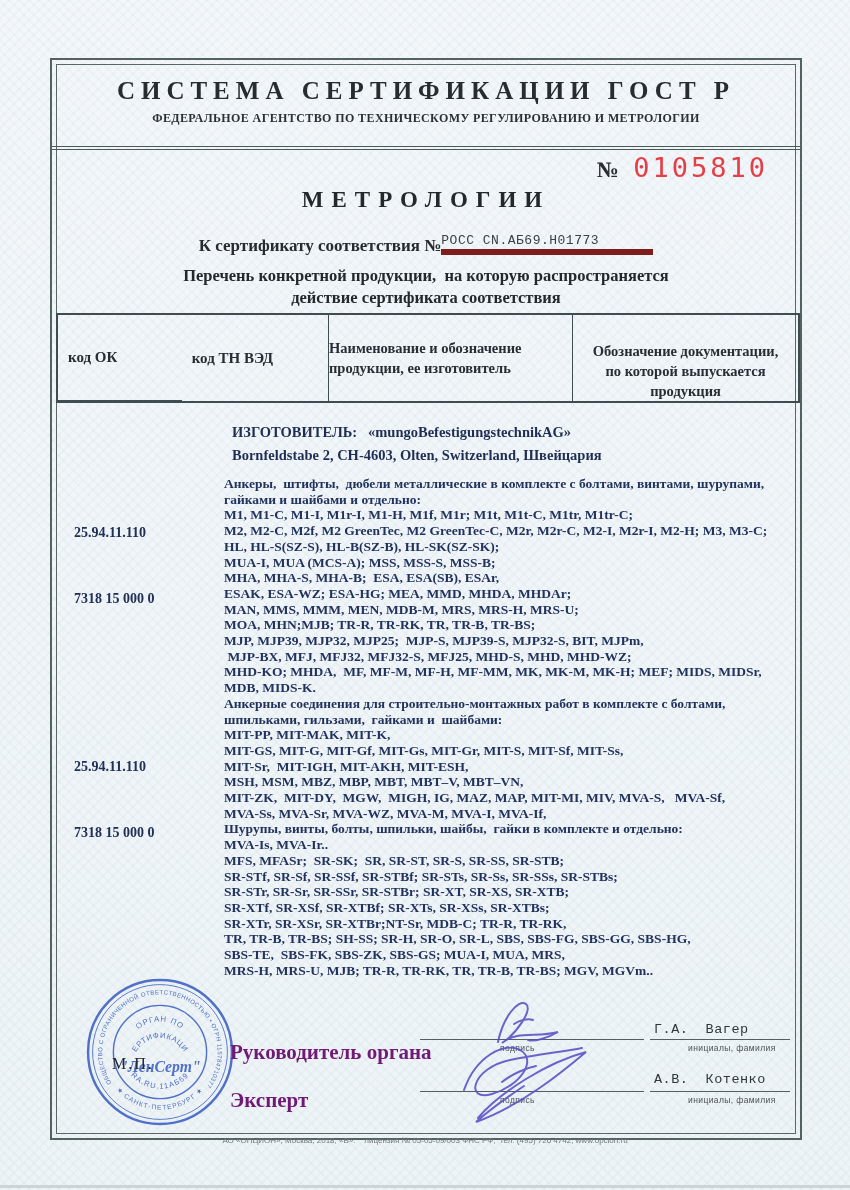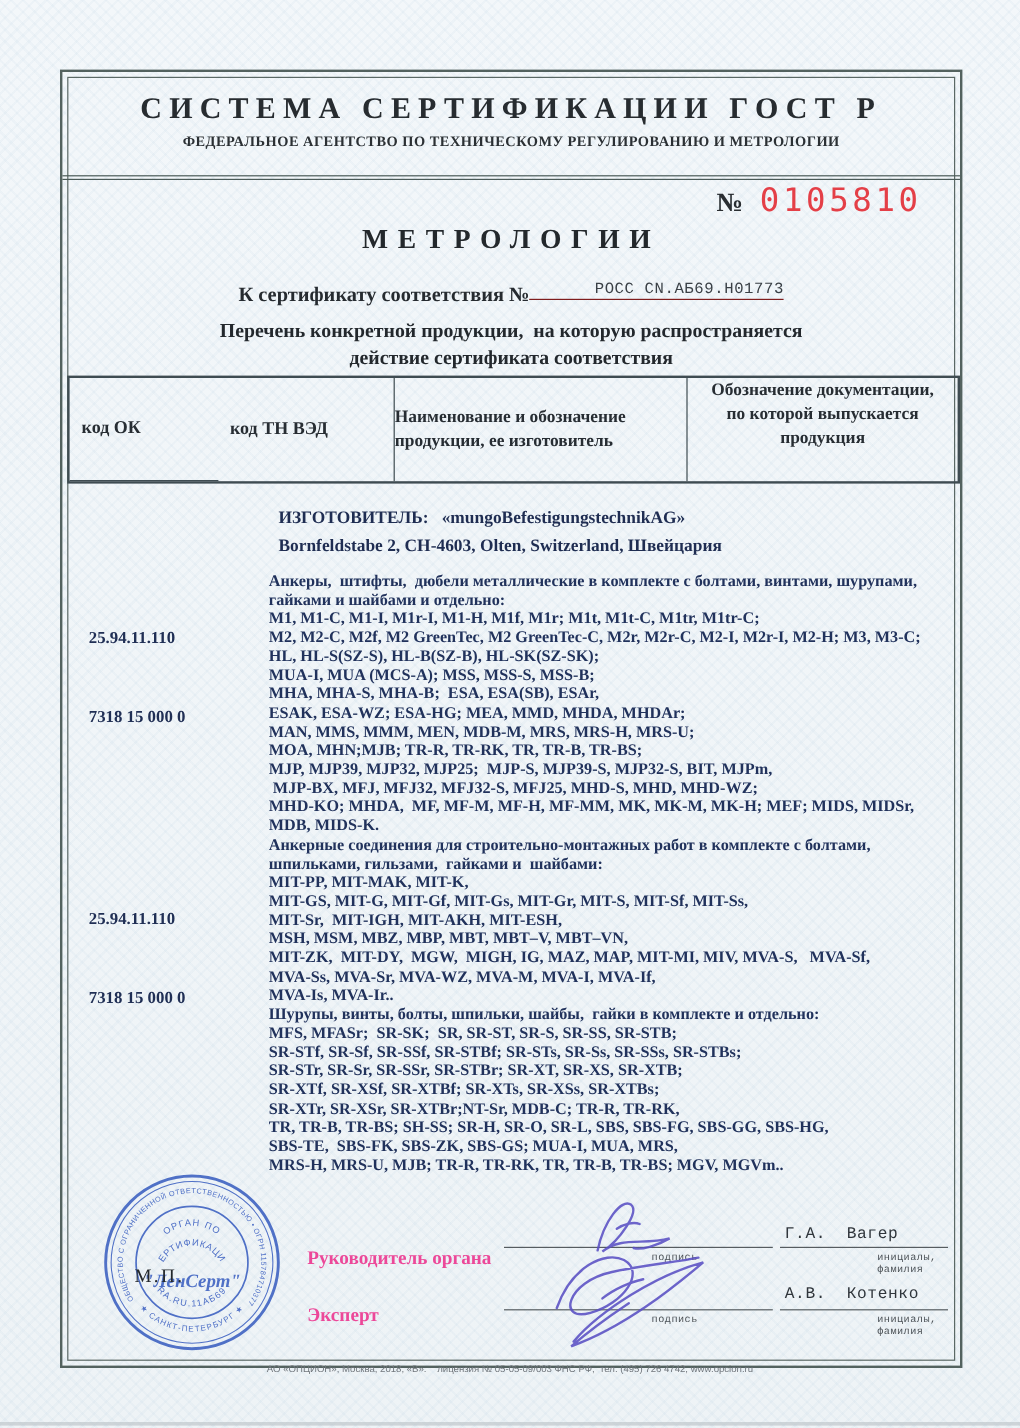--- a/index.html
+++ b/index.html
@@ -24,55 +24,55 @@
   
   .form-number{position:absolute;top:92px;right:32px;white-space:pre;}
   .form-number .no{font-size:22px;font-weight:bold;color:#2a2e32;margin-right:14px;}
   .form-number .digits{font-family:"DejaVu Sans Mono",monospace;font-size:27px;letter-spacing:3px;color:#e43f47;}
   
   .doc-title{position:absolute;top:127px;width:100%;text-align:center;font-size:23px;font-weight:bold;letter-spacing:8px;color:#23282c;}
   .cert-line{position:absolute;top:176px;left:0;width:100%;text-align:center;white-space:pre;}
   .cert-line .lbl{font-size:17px;font-weight:bold;color:#262b30;}
   .cert-line .val{
     display:inline-block;font-family:"Liberation Mono",monospace;font-size:13px;color:#3a4046;
-    border-bottom:1px solid #7f1d1d;min-width:212px;text-align:right;
+    border-bottom:6px solid #7f1d1d;min-width:212px;text-align:left;
     transform:translateY(-7px);padding-bottom:1px;letter-spacing:.5px;
   }
   .purpose{position:absolute;width:100%;text-align:center;font-size:16.5px;font-weight:bold;color:#23282d;white-space:pre;}
   .purpose.l1{top:206px;} .purpose.l2{top:228px;}
   
   .head-table{
     position:absolute;left:4px;top:253px;width:740px;height:86px;
     border:2px solid #3f4c52;display:flex;color:#272d33;
   }
   .ht-col1{width:270px;border-right:1.5px solid #3f4c52;display:flex;flex-direction:row;}
   .ht-col1 .c1r1{flex:1;display:flex;align-items:center;padding-left:10px;border-bottom:1.5px solid #3f4c52;font-size:15px;font-weight:bold;}
   .ht-col1 .c1r2{flex:1.2;display:flex;align-items:center;padding-left:10px;font-size:15px;font-weight:bold;}
   .ht-col2{width:243px;border-right:1.5px solid #3f4c52;display:flex;flex-direction:column;justify-content:center;text-align:left;font-size:14.5px;font-weight:bold;line-height:20px;}
-  .ht-col3{flex:1;display:flex;flex-direction:column;justify-content:flex-start;text-align:center;font-size:14.5px;font-weight:bold;line-height:20px;}
+  .ht-col3{flex:1;display:flex;flex-direction:column;justify-content:flex-end;text-align:center;font-size:14.5px;font-weight:bold;line-height:20px;}
   
   .manu{position:absolute;left:180px;color:#1f2d52;font-weight:bold;font-size:14.5px;white-space:pre;}
   .manu.l1{top:364px;} .manu.l2{top:387px;}
   
   .code-pair{position:absolute;left:22px;width:150px;color:#202f55;font-weight:bold;font-size:14px;line-height:22px;white-space:pre;}
   .code-pair.p1{top:418px;} .code-pair.p2{top:652px;}
   .products{position:absolute;left:172px;top:416px;width:572px;}
   .product-line{font-size:13.5px;line-height:15.7px;font-weight:bold;color:#21325c;white-space:pre;}
   
   .stamp{position:absolute;left:32px;top:916px;width:152px;height:152px;opacity:.9;}
   .mp{position:absolute;left:60px;top:995px;font-size:16px;letter-spacing:2px;color:#23282c;z-index:3;}
   
-  .sig-role{position:absolute;left:178px;font-size:16px;font-weight:bold;color:#ec4899;white-space:pre;padding-left:26px;}
+  .sig-role{position:absolute;left:178px;font-size:21px;font-weight:bold;color:#701a75;white-space:pre;}
   .sig-role.r1{top:980px;} .sig-role.r2{top:1028px;}
   .sig-line{position:absolute;border-bottom:1px solid #565c60;}
   .sig-line.s1{left:368px;top:979px;width:224px;}
   .sig-line.s2{left:368px;top:1031px;width:224px;}
   .sig-line.n1{left:598px;top:979px;width:140px;}
   .sig-line.n2{left:598px;top:1031px;width:140px;}
-  .sig-sub{position:absolute;font-family:Liberation Mono, monospace;font-size:8.5px;color:#4c5257;letter-spacing:.4px;margin-left:43px;}
+  .sig-sub{position:absolute;font-family:Liberation Sans, sans-serif;font-size:8.5px;color:#4c5257;letter-spacing:.4px;}
   .sig-sub.p1{left:448px;top:983px;} .sig-sub.p2{left:448px;top:1035px;}
   .sig-sub.i1{left:636px;top:983px;} .sig-sub.i2{left:636px;top:1035px;}
   .sig-name{position:absolute;font-family:"Liberation Mono",monospace;font-size:13.5px;color:#30363c;white-space:pre;letter-spacing:.5px;}
   .sig-name.n1{left:602px;top:962px;} .sig-name.n2{left:602px;top:1012px;}
   .autographs{position:absolute;left:350px;top:930px;width:270px;height:180px;z-index:2;}
   
   .imprint{position:absolute;left:0;top:1136px;width:100%;text-align:center;font-family:"Liberation Sans",sans-serif;font-size:8px;color:#70767c;white-space:pre;}
 </style>
 </head>
 <body>
@@ -137,22 +137,22 @@
       <div class="product-line">MHD-KO; MHDA,  MF, MF-M, MF-H, MF-MM, MK, MK-M, MK-H; MEF; MIDS, MIDSr,</div>
       <div class="product-line">MDB, MIDS-K.</div>
       <div class="product-line">Анкерные соединения для строительно-монтажных работ в комплекте с болтами,</div>
       <div class="product-line">шпильками, гильзами,  гайками и  шайбами:</div>
       <div class="product-line">MIT-PP, MIT-MAK, MIT-K,</div>
       <div class="product-line">MIT-GS, MIT-G, MIT-Gf, MIT-Gs, MIT-Gr, MIT-S, MIT-Sf, MIT-Ss,</div>
       <div class="product-line">MIT-Sr,  MIT-IGH, MIT-AKH, MIT-ESH,</div>
       <div class="product-line">MSH, MSM, MBZ, MBP, MBT, MBT–V, MBT–VN,</div>
       <div class="product-line">MIT-ZK,  MIT-DY,  MGW,  MIGH, IG, MAZ, MAP, MIT-MI, MIV, MVA-S,   MVA-Sf,</div>
       <div class="product-line">MVA-Ss, MVA-Sr, MVA-WZ, MVA-M, MVA-I, MVA-If,</div>
+      <div class="product-line">Шурупы, винты, болты, шпильки, шайбы,  гайки в комплекте и отдельно:</div>
       <div class="product-line">MVA-Is, MVA-Ir..</div>
-      <div class="product-line">Шурупы, винты, болты, шпильки, шайбы,  гайки в комплекте и отдельно:</div>
       <div class="product-line">MFS, MFASr;  SR-SK;  SR, SR-ST, SR-S, SR-SS, SR-STB;</div>
       <div class="product-line">SR-STf, SR-Sf, SR-SSf, SR-STBf; SR-STs, SR-Ss, SR-SSs, SR-STBs;</div>
       <div class="product-line">SR-STr, SR-Sr, SR-SSr, SR-STBr; SR-XT, SR-XS, SR-XTB;</div>
       <div class="product-line">SR-XTf, SR-XSf, SR-XTBf; SR-XTs, SR-XSs, SR-XTBs;</div>
       <div class="product-line">SR-XTr, SR-XSr, SR-XTBr;NT-Sr, MDB-C; TR-R, TR-RK,</div>
       <div class="product-line">TR, TR-B, TR-BS; SH-SS; SR-H, SR-O, SR-L, SBS, SBS-FG, SBS-GG, SBS-HG,</div>
       <div class="product-line">SBS-TE,  SBS-FK, SBS-ZK, SBS-GS; MUA-I, MUA, MRS,</div>
       <div class="product-line">MRS-H, MRS-U, MJB; TR-R, TR-RK, TR, TR-B, TR-BS; MGV, MGVm..</div>
     </div>
 

